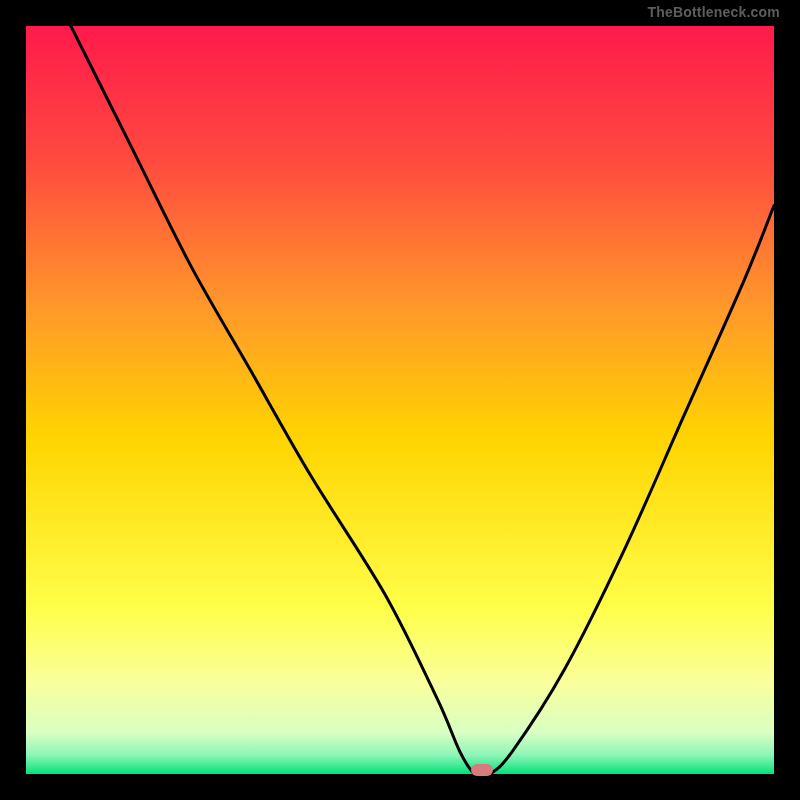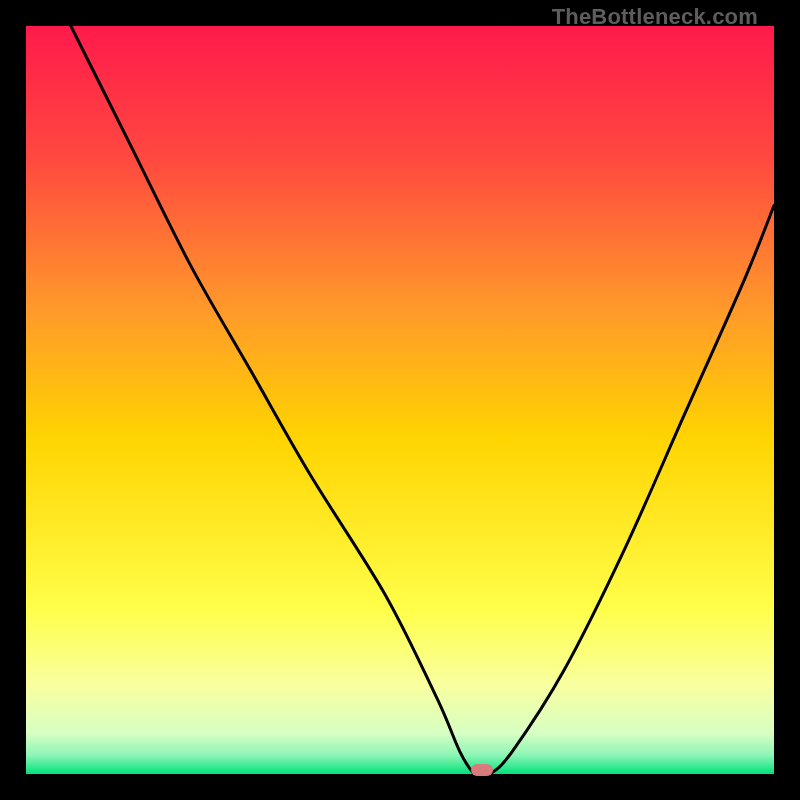--- a/index.html
+++ b/index.html
@@ -18,23 +18,23 @@
   .plot-area {
     position: absolute;
     left: 26px;
     top: 26px;
     width: 748px;
     height: 748px;
   }
   .watermark {
     position: absolute;
     top: 4px;
-    right: 42px;
+    right: 20px;
     font-family: Arial, Helvetica, sans-serif;
-    font-size: 22px;
+    font-size: 14px;
     font-weight: 600;
     color: #5d5d5d;
     letter-spacing: 0.2px;
   }
   svg {
     display: block;
   }
   .marker {
     position: absolute;
     width: 22px;

